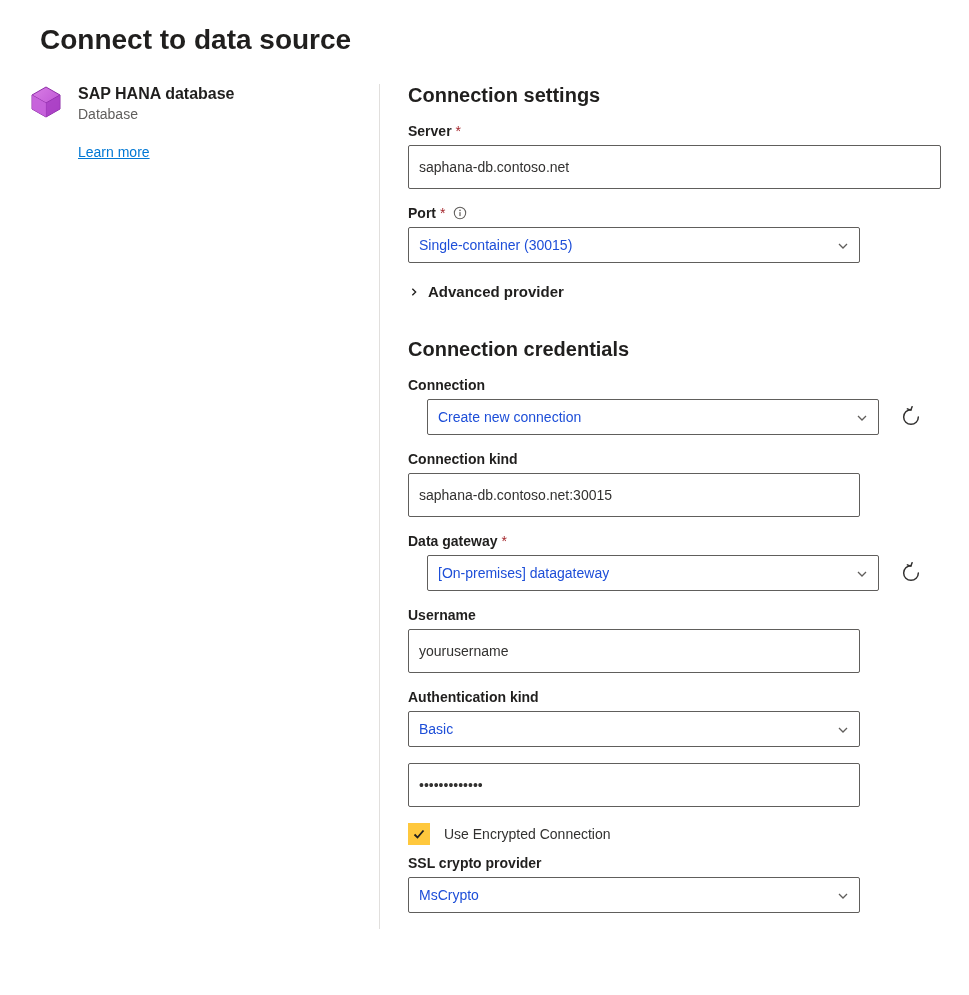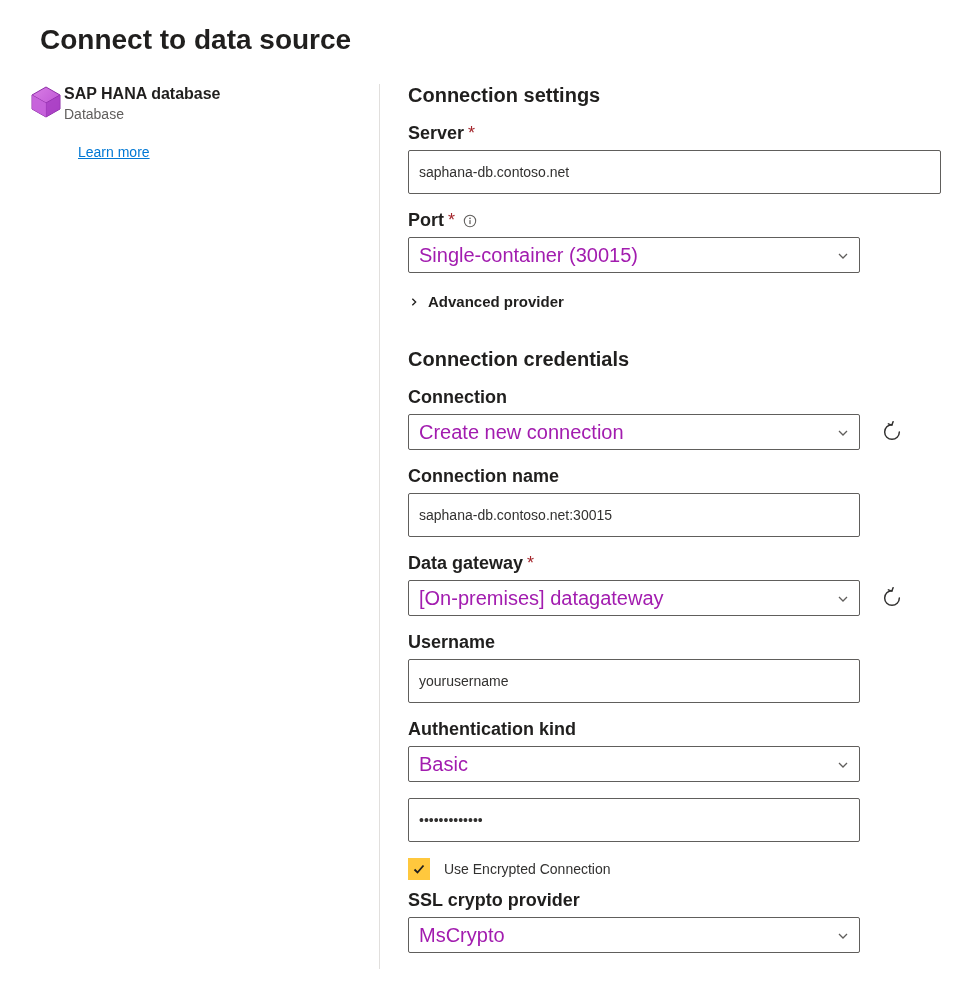--- a/index.html
+++ b/index.html
@@ -31,20 +31,21 @@
     padding-right: 28px;
     border-right: 1px solid #e1dfdd;
   }
   .right-col {
     flex: 1;
     padding-left: 28px;
   }
   .source-row {
     display: flex;
     align-items: flex-start;
+    gap: 14px;
   }
   .source-icon {
     width: 36px;
     height: 36px;
     flex-shrink: 0;
   }
   .source-info { flex: 1; }
   .source-title {
     font-size: 16px;
     font-weight: 600;
@@ -71,21 +72,21 @@
     color: #201f1e;
     margin: 0 0 16px 0;
   }
   .section-heading.mt {
     margin-top: 38px;
   }
   .field-group {
     margin-bottom: 16px;
   }
   .field-label {
-    font-size: 18px;
+    font-size: 14px;
     font-weight: 600;
     color: #201f1e;
     margin-bottom: 6px;
     display: flex;
     align-items: center;
     gap: 4px;
   }
   .required-star {
     color: #a4262c;
     font-weight: 400;
@@ -106,38 +107,39 @@
     border-radius: 2px;
     font-family: inherit;
     font-size: 14px;
     color: #323130;
     background: #fff;
   }
   .select-wrap {
     display: flex;
     align-items: center;
     gap: 18px;
+    margin-left: 19px;
   }
   .select {
     position: relative;
     height: 36px;
     border: 1px solid #605e5c;
     border-radius: 2px;
     display: flex;
     align-items: center;
     padding: 0 36px 0 10px;
     cursor: pointer;
     background: #fff;
     flex: 1;
     min-width: 0;
   }
   .select.shorter { max-width: 452px; }
   .select-text {
-    font-size: 20px;
-    color: #a21caf;
+    font-size: 14px;
+    color: #1d4ed8;
     white-space: nowrap;
     overflow: hidden;
     text-overflow: ellipsis;
   }
   .chevron {
     position: absolute;
     right: 10px;
     top: 50%;
     transform: translateY(-50%);
     width: 12px;
@@ -288,21 +290,21 @@
             <svg viewBox="0 0 24 24" width="22" height="22">
               <path d="M12 4 a8 8 0 1 0 8 8" fill="none" stroke="#323130" stroke-width="1.6" stroke-linecap="round"></path>
               <polyline points="12,0.5 12,4.5 8,4.5" fill="none" stroke="#323130" stroke-width="1.6" stroke-linecap="round" transform="rotate(20 12 4)"></polyline>
             </svg>
           </div>
         </div>
       </div>
 
       <div class="field-group">
         <div class="field-label">
-          <span>Connection name</span>
+          <span>Connection kind</span>
         </div>
         <input class="text-input w-shorter" type="text" value="saphana-db.contoso.net:30015" style="">
       </div>
 
       <div class="field-group">
         <div class="field-label">
           <span>Data gateway</span>
           <span class="required-star">*</span>
         </div>
         <div class="select-wrap">

